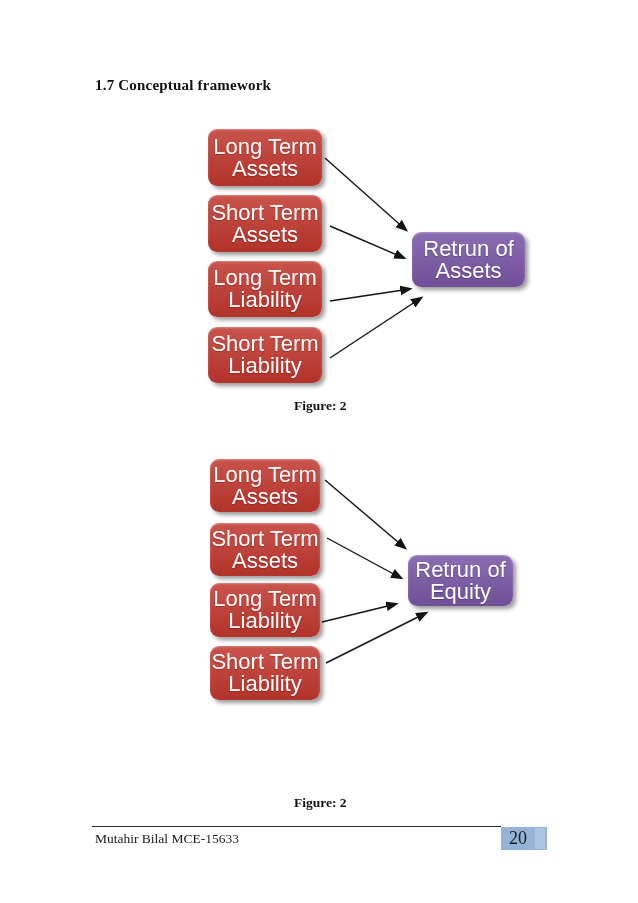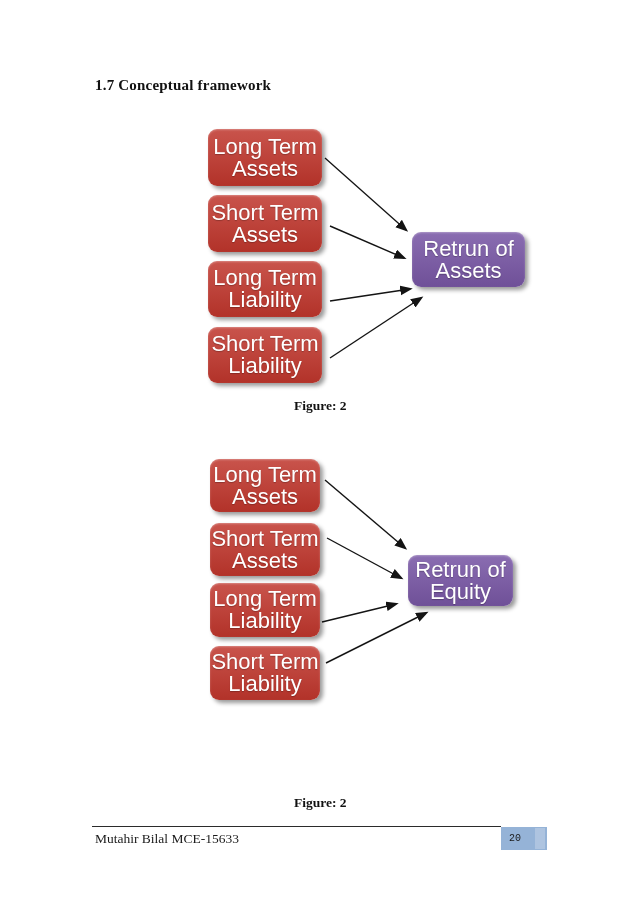--- a/index.html
+++ b/index.html
@@ -39,21 +39,21 @@
   .page-tab {
     position:absolute; left:501px; top:827px; width:46px; height:23px;
     background: var(--page-tab-blue);
   }
   .page-tab .tab-light {
     position:absolute; left:34px; top:1px; width:10px; height:21px;
     background: var(--page-tab-blue-light);
   }
   .page-tab .num {
     position:absolute; left:8px; top:0; line-height:23px;
-    font-family:Liberation Mono, monospace; font-size:10px; color:#1a1a1a;
+    font-family:Liberation Serif, serif; font-size:18px; color:#1a1a1a;
   }
 </style>
 </head>
 <body>
 
 <div class="page">
 
   <div class="heading">1.7 Conceptual framework</div>
 
   <svg class="arrows" viewBox="0 0 638 903" xmlns="http://www.w3.org/2000/svg">

